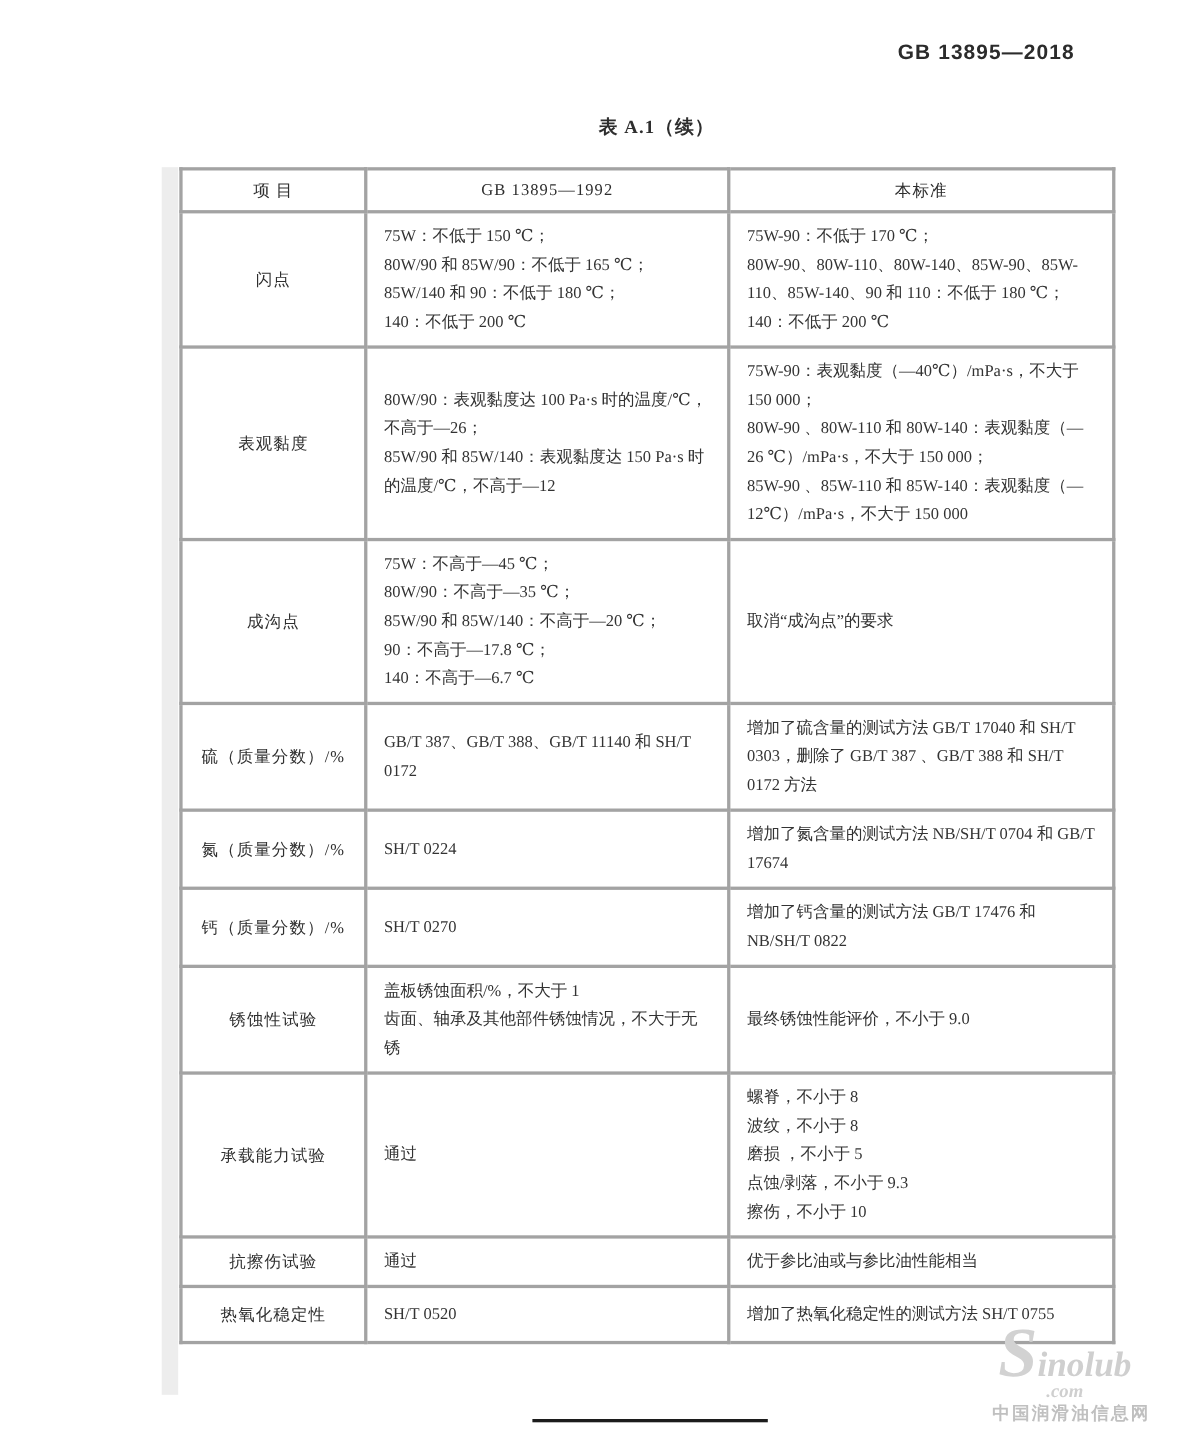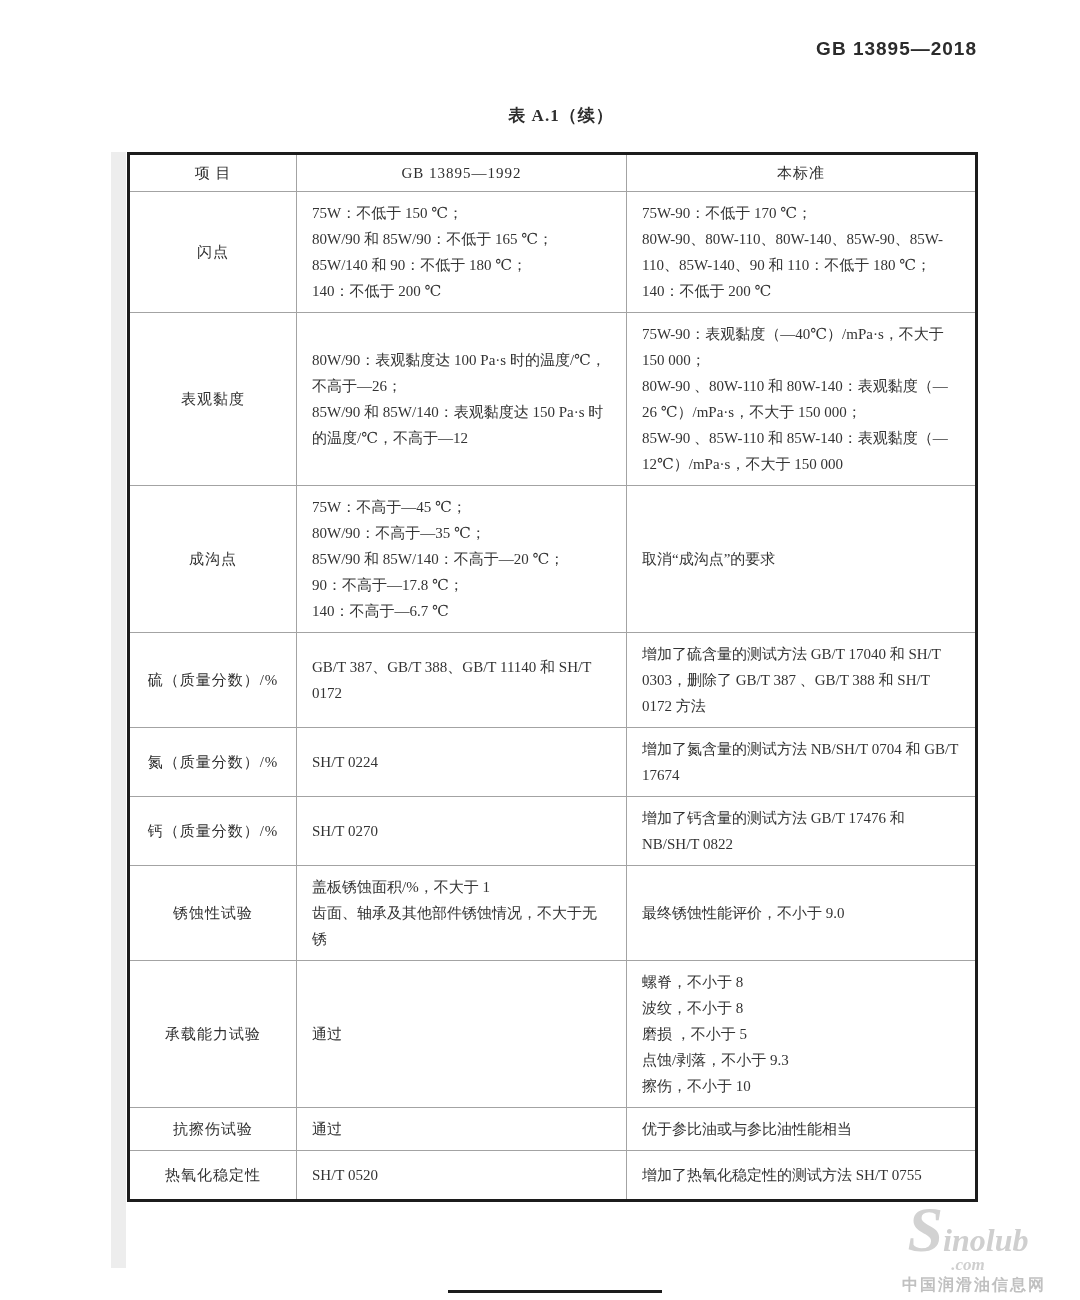--- a/index.html
+++ b/index.html
@@ -4,42 +4,42 @@
 <style>
   html,body{margin:0;padding:0;}
   body{
     width:1080px;height:1300px;
     background:#ffffff;
     font-family:"Liberation Serif","DejaVu Serif",serif;
     color:#333;
     position:relative;
     overflow:hidden;
   }
-  .page{position:absolute;inset:0;}
+  .page{position:absolute;inset:0;margin-left:36px;}
   .doc-number{
     position:absolute;top:38px;right:103px;
     font-family:"Liberation Sans","DejaVu Sans",sans-serif;
     font-weight:bold;font-size:19px;color:#2b2b2b;letter-spacing:1px;
   }
   .table-title{
     position:absolute;top:104px;left:137px;width:848px;
     text-align:center;font-weight:bold;font-size:17px;color:#2e2e2e;
     letter-spacing:1px;
   }
   .scan-shadow{
     position:absolute;left:111px;top:152px;width:15px;height:1116px;
     background:#ededed;
   }
   table.cmp{
     position:absolute;left:127px;top:152px;width:848px;
     border-collapse:collapse;table-layout:fixed;
     font-size:15px;color:#333;
   }
   table.cmp th, table.cmp td{
-    border:1px solid #a3a3a3;
+    border:3px solid #a3a3a3;
     vertical-align:middle;
   }
   table.cmp{border:3px solid #1c1c1c;}
   thead th{
     height:34px;font-weight:normal;font-size:15px;color:#2e2e2e;
     border-bottom:2px solid #1c1c1c;
     letter-spacing:1px;
   }
   col.c1{width:168px;}
   col.c2{width:330px;}

